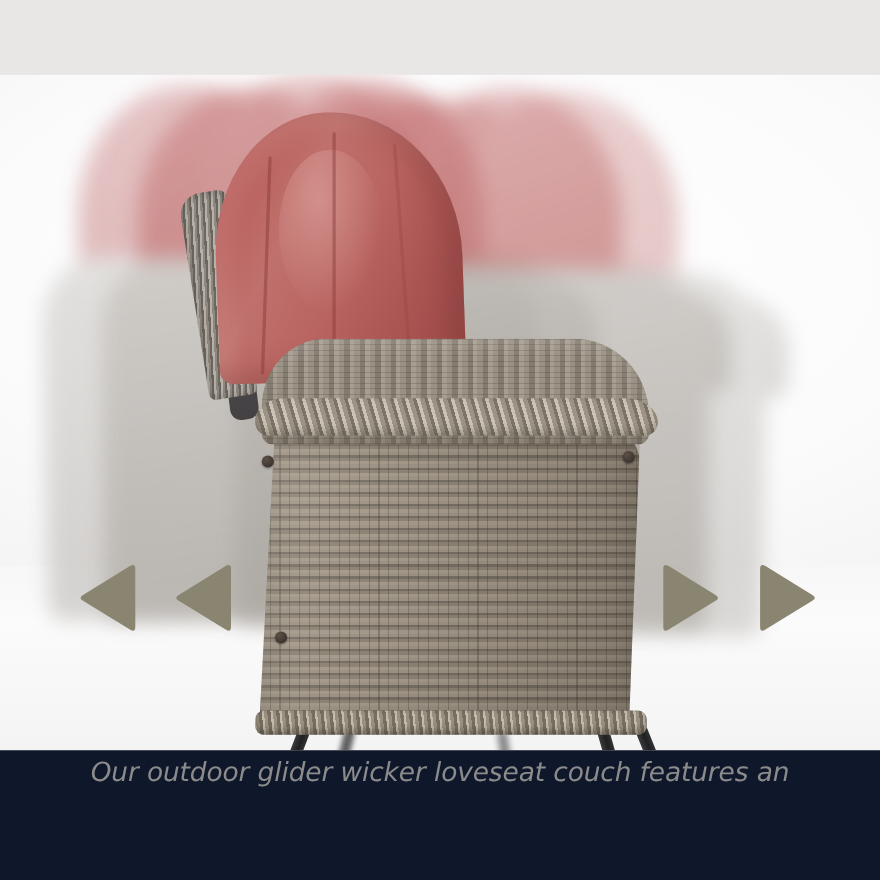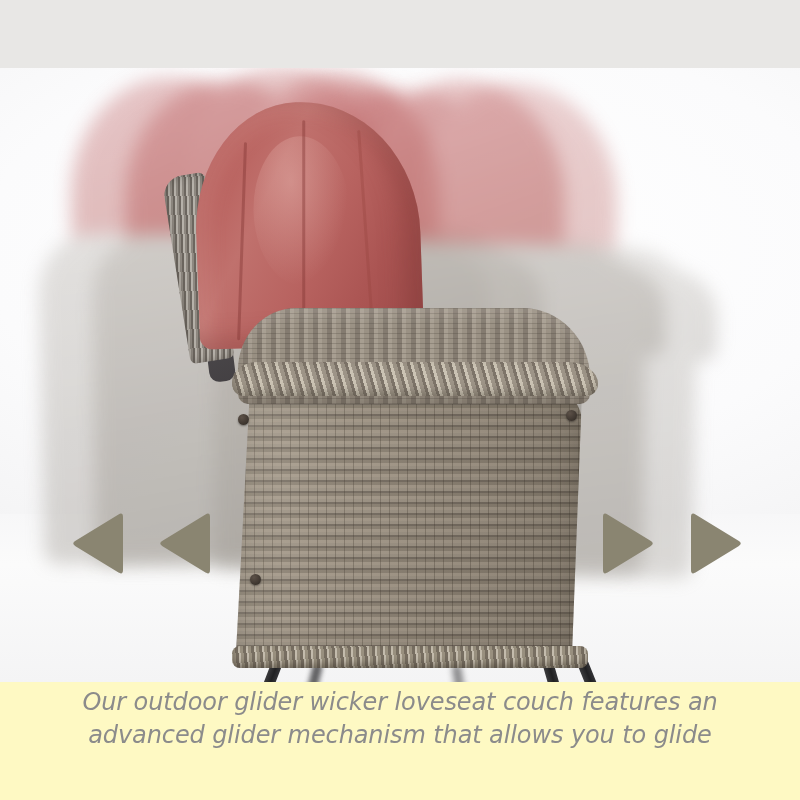--- a/index.html
+++ b/index.html
@@ -8,21 +8,21 @@
   html, body {
     width:800px; height:800px;
     font-family:"Liberation Sans", sans-serif;
     background:#e8e8e8;
     overflow:hidden;
   }
 
   .banner {
     position:relative;
     width:800px; height:800px;
-    background:#fef9c3;
+    background:#0f172a;
     overflow:hidden;
   }
 
   
   .header-band {
     position:absolute; left:0; top:0;
     width:800px; height:68px;
     background:#e8e7e5;
     z-index:40;
   }
@@ -375,16 +375,15 @@
     </svg>
   </div>
   <div class="arrow a-r2">
     <svg width="56" height="70" viewBox="0 0 56 70">
       <path d="M3 7 Q3 2 7.5 4.4 L50.5 30.8 Q55 33.5 50.5 36.2 L7.5 62.6 Q3 65 3 60 Z" fill="#8a8571"></path>
     </svg>
   </div>
 
   <div class="caption">
     <span class="ln">Our outdoor glider wicker loveseat couch features an</span>
-    <span class="ln">advanced glider mechanism that allows you to glide</span>
   </div>
 
 </div>
 
 </body></html>

